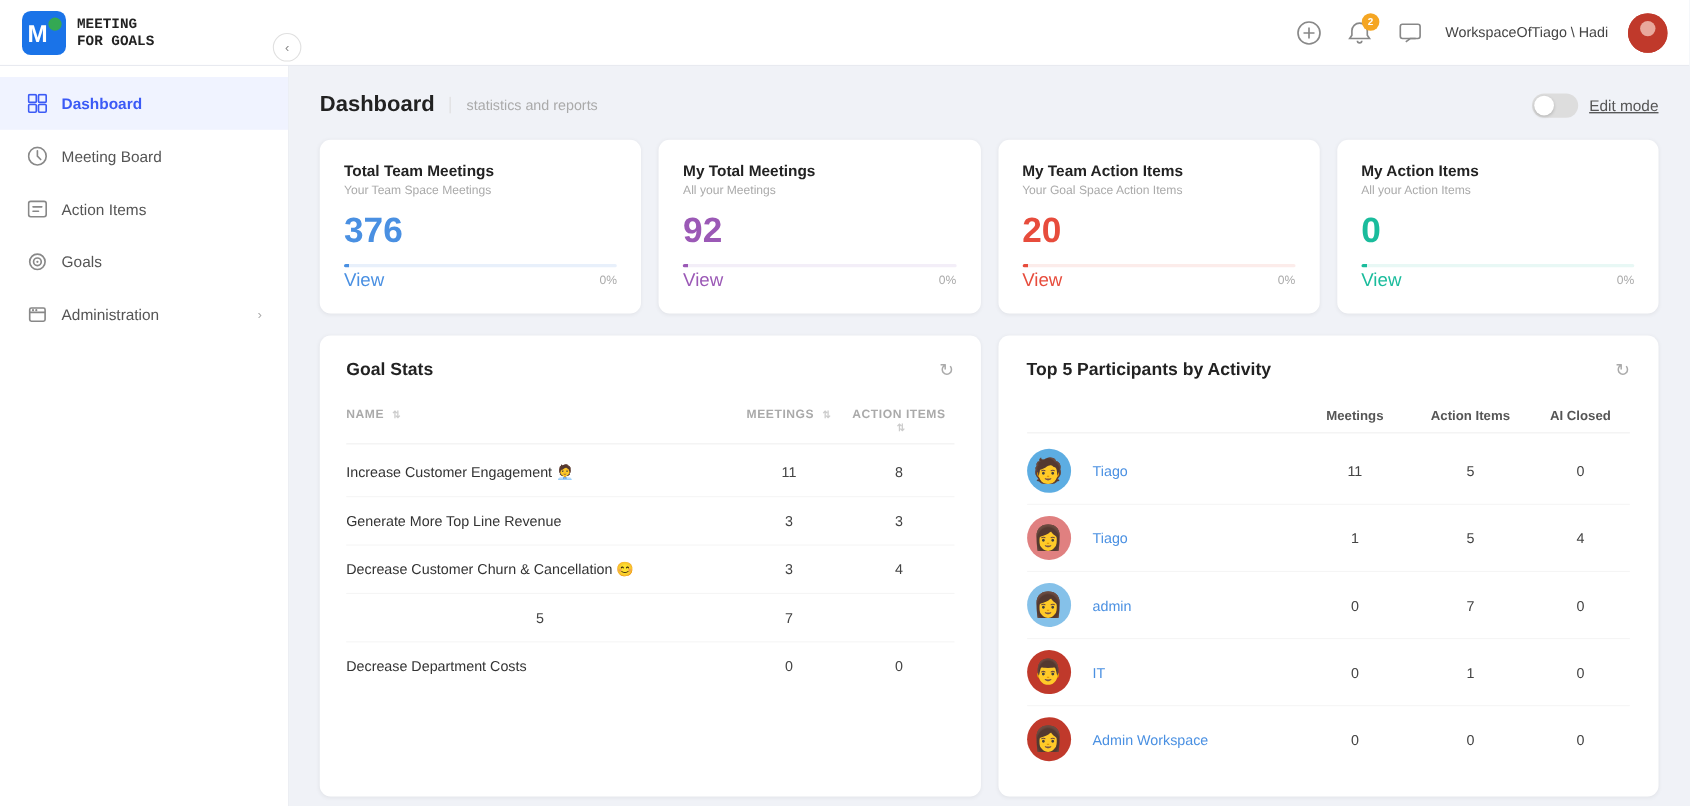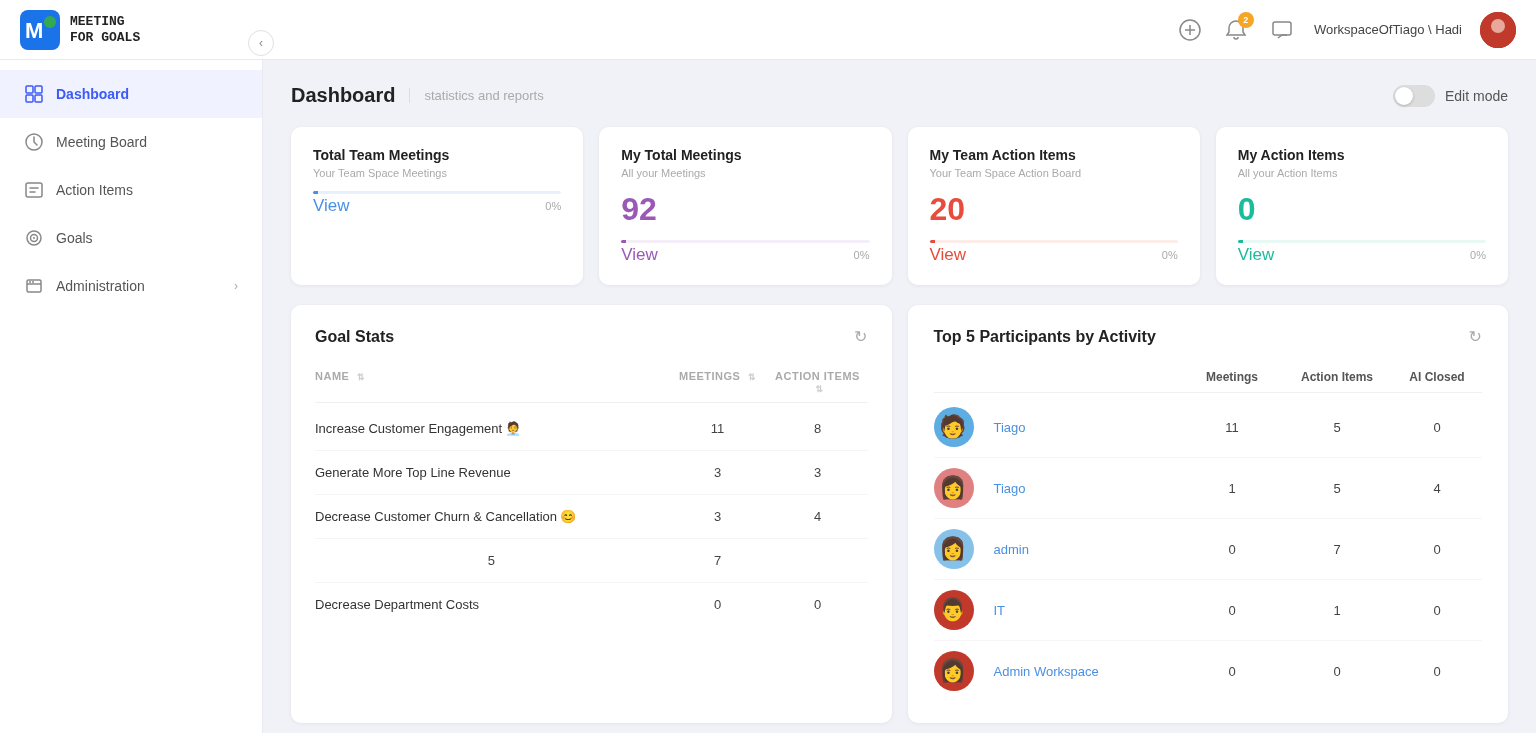--- a/index.html
+++ b/index.html
@@ -165,20 +165,21 @@
     .page-subtitle {
       font-size: 13px;
       color: #aaa;
       border-left: 1px solid #ddd;
       padding-left: 14px;
     }
     .edit-mode-area {
       display: flex;
       align-items: center;
       gap: 10px;
+      text-decoration: underline;
     }
     .edit-mode-label {
       font-size: 14px;
       color: #555;
       font-weight: 500;
     }
     .toggle-switch {
       width: 42px;
       height: 22px;
       background: #ddd;
@@ -482,41 +483,42 @@
         <div class="toggle-switch"></div>
         <span class="edit-mode-label">Edit mode</span>
       </div>
     </div>
 
     <div class="stats-row">
 
       <div class="stat-card">
         <div class="stat-card-title">Total Team Meetings</div>
         <div class="stat-card-subtitle">Your Team Space Meetings</div>
+        <div class="stat-number blue">376</div>
         <div class="stat-bar blue-bar"></div>
         <div class="stat-bar-row">
           <span class="stat-view" style="cursor:pointer; color:#4a90e2;">View</span>
           <span class="stat-pct">0%</span>
         </div>
       </div>
 
       <div class="stat-card">
         <div class="stat-card-title">My Total Meetings</div>
         <div class="stat-card-subtitle">All your Meetings</div>
         <div class="stat-number purple">92</div>
         <div class="stat-bar purple-bar"></div>
         <div class="stat-bar-row">
           <span class="stat-view" style="cursor:pointer; color:#9b59b6;">View</span>
           <span class="stat-pct">0%</span>
         </div>
       </div>
 
       <div class="stat-card">
         <div class="stat-card-title">My Team Action Items</div>
-        <div class="stat-card-subtitle">Your Team Space Action Board</div>
+        <div class="stat-card-subtitle">Your Goal Space Action Items</div>
         <div class="stat-number red">20</div>
         <div class="stat-bar red-bar"></div>
         <div class="stat-bar-row">
           <span class="stat-view" style="cursor:pointer; color:#e74c3c;">View</span>
           <span class="stat-pct">0%</span>
         </div>
       </div>
 
       <div class="stat-card">
         <div class="stat-card-title">My Action Items</div>

